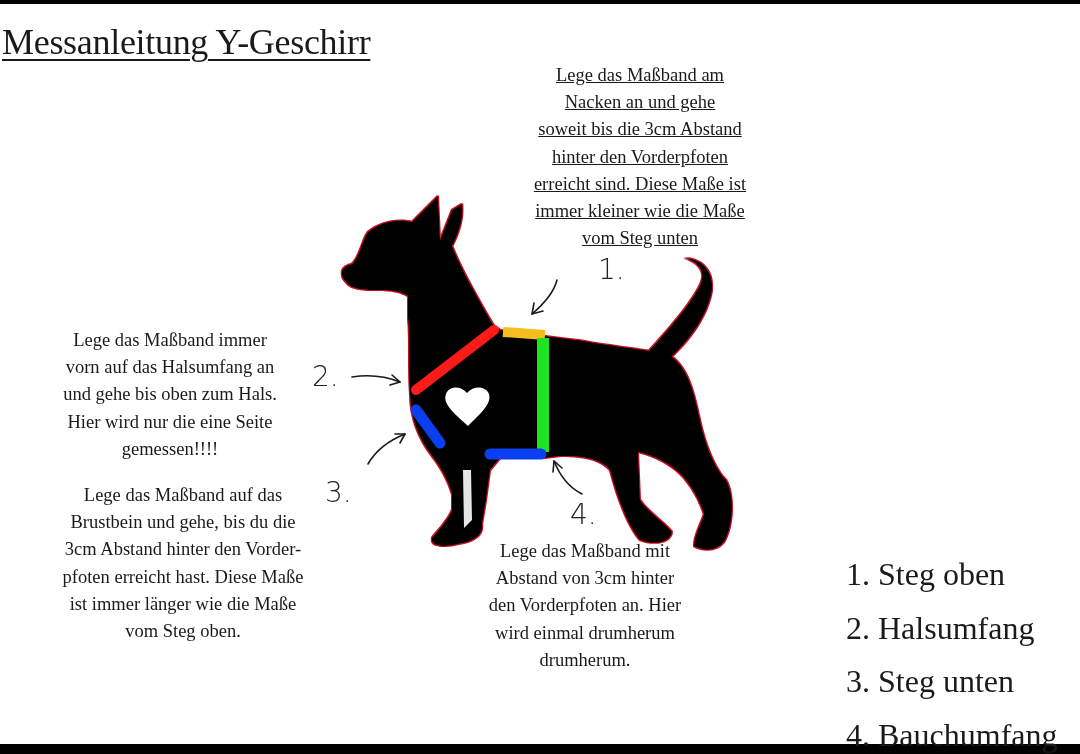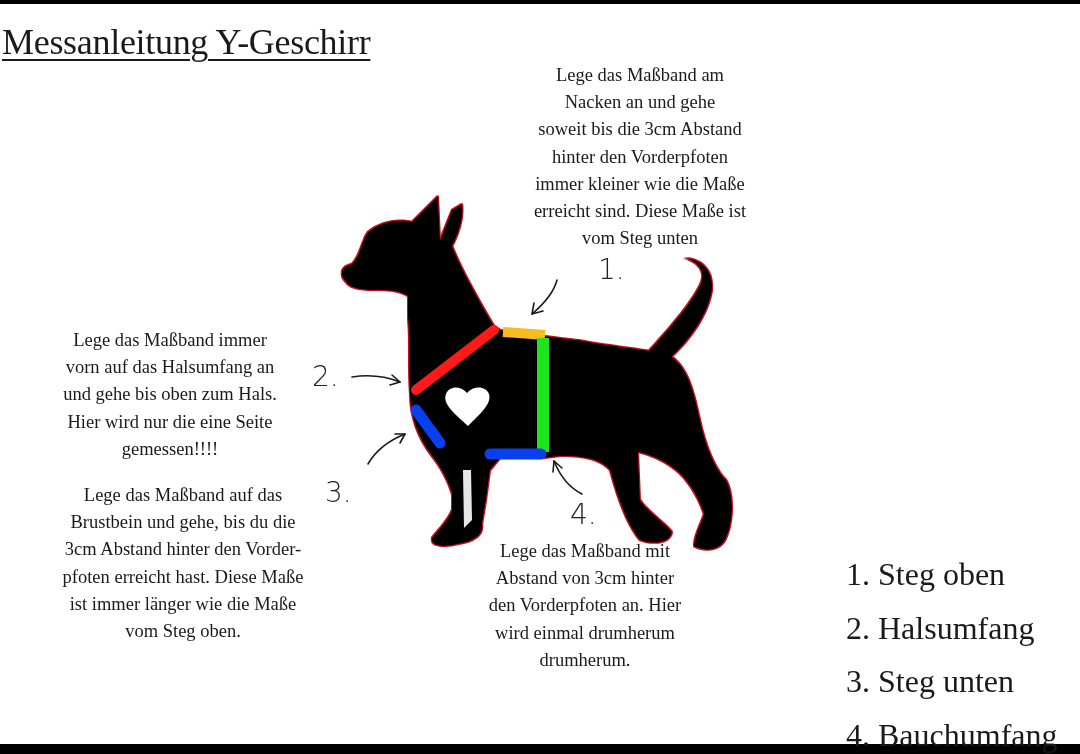--- a/index.html
+++ b/index.html
@@ -102,27 +102,27 @@
     <path d="M532,314 L543,311 M532,314 L534,303"></path>
     <path d="M352,377 C370,374 385,376 400,382"></path>
     <path d="M400,382 L392,375 M400,382 L390,385"></path>
     <path d="M368,464 C376,450 390,440 405,434"></path>
     <path d="M405,434 L395,434 M405,434 L400,443"></path>
     <path d="M582,494 C570,488 560,476 554,461"></path>
     <path d="M554,461 L553,472 M554,461 L562,468"></path>
   </g>
 </svg>
 
-<div class="note" style="left:500px; top:62px; width:280px;">
+<div class="note" style="left:500px; top:62px; width:280px;text-decoration:underline;">
   <span class="ln">Lege das Maßband am</span>
   <span class="ln">Nacken an und gehe</span>
   <span class="ln">soweit bis die 3cm Abstand</span>
   <span class="ln">hinter den Vorderpfoten</span>
+  <span class="ln">erreicht sind. Diese Maße ist</span>
   <span class="ln">immer kleiner wie die Maße</span>
-  <span class="ln">erreicht sind. Diese Maße ist</span>
   <span class="ln">vom Steg unten</span>
 </div>
 <div class="num" style="left:598px; top:255px;">1.</div>
 
 <div class="note" style="left:30px; top:327px; width:280px;">
   <span class="ln">Lege das Maßband immer</span>
   <span class="ln">vorn auf das Halsumfang an</span>
   <span class="ln">und gehe bis oben zum Hals.</span>
   <span class="ln">Hier wird nur die eine Seite</span>
   <span class="ln">gemessen!!!!</span>

